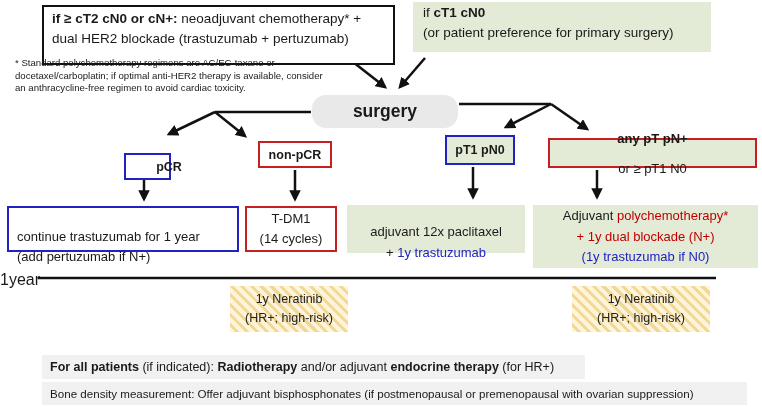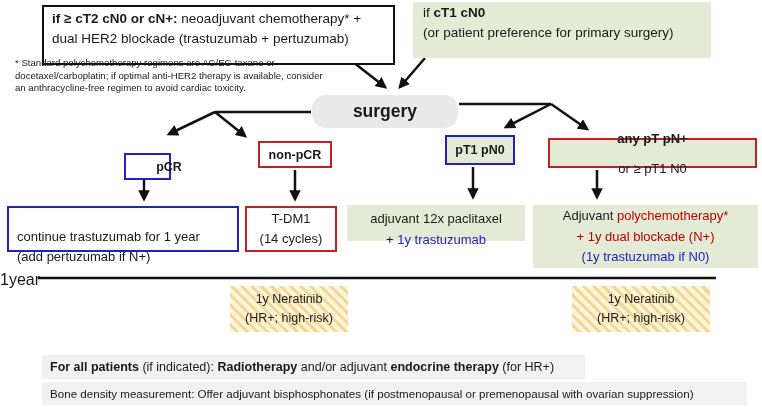--- a/index.html
+++ b/index.html
@@ -9,36 +9,36 @@
   }
   *{box-sizing:border-box; margin:0; padding:0;}
   body{background:#ffffff; font-family:"Liberation Sans", sans-serif; color:var(--ink);}
   .canvas{position:relative; width:762px; height:407px; background:#ffffff; overflow:hidden;}
   .abs{position:absolute;}
   svg.overlay{position:absolute; left:0; top:0; width:762px; height:407px; pointer-events:none;}
 
   .box-outline{border:2px solid #111; background:#fff;}
   .neoadjuvant{left:14px; top:5px; width:353px; height:60px; padding:2px 8px; font-size:13.5px; line-height:20px; white-space:nowrap;margin-left:28px;}
   .footnote{left:15px; top:57px; width:352px; font-size:9.6px; line-height:12.6px;}
-  .primary-surgery{left:413px; top:2px; width:298px; height:56px; background:var(--green-bg); padding:1px 10px; font-size:13.5px; line-height:20px; white-space:nowrap;}
+  .primary-surgery{left:413px; top:2px; width:298px; height:50px; background:var(--green-bg); padding:1px 10px; font-size:13.5px; line-height:20px; white-space:nowrap;}
 
   .surgery{left:312px; top:95px; width:146px; height:33px; background:var(--gray-box);
     display:flex; align-items:center; justify-content:center; font-weight:bold; font-size:17.5px;border-radius:14px;}
 
   .tagbox{display:flex; align-items:center; justify-content:center; font-size:12.5px; font-weight:bold; white-space:nowrap;}
   .pcr{left:124px; top:153px; width:41px; height:27px; border:2.5px solid var(--blue); background:#fff;padding-left:43px;}
   .nonpcr{left:258px; top:141px; width:74px; height:27px; border:2.5px solid var(--red); background:#fff;}
   .pt1pn0{left:445px; top:135px; width:70px; height:30px; border:2.5px solid var(--blue); background:var(--green-bg);}
   .anypt{left:548px; top:138px; width:209px; height:30px; border:2.5px solid var(--red); background:var(--green-bg); font-size:13px;flex-direction:column;}
   .anypt .normal{font-weight:normal;}
 
   .treatbox{font-size:13px; line-height:20px;}
   .continue{left:7px; top:206px; width:232px; height:46px; border:2.5px solid var(--blue); background:#fff; padding:19px 8px; white-space:nowrap;}
   .tdm1{left:245px; top:206px; width:92px; height:46px; border:2.5px solid var(--red); background:#fff; text-align:center; padding-top:1px;}
-  .paclitaxel{left:347px; top:205px; width:178px; height:36px; background:var(--green-bg); text-align:center; padding-top:3px; line-height:21px;}
+  .paclitaxel{left:347px; top:205px; width:178px; height:48px; background:var(--green-bg); text-align:center; padding-top:16px; line-height:21px;}
   .poly{left:533px; top:205px; width:225px; height:63px; background:var(--green-bg); text-align:center; padding-top:1px; line-height:20.5px;}
 
   .red-t{color:var(--red-text);}
   .blue-t{color:var(--blue-text);}
   .b{font-weight:bold;}
 
   .year-label{left:0px; top:271px; font-size:16px;}
   .neratinib{background:repeating-linear-gradient(45deg, var(--yellow-bg) 0 4px, var(--yellow-stripe) 4px 7px);
     text-align:center; font-size:12.5px; line-height:19px; padding-top:4px; color:#222;}
   .ner1{left:230px; top:286px; width:118px; height:46px;}

